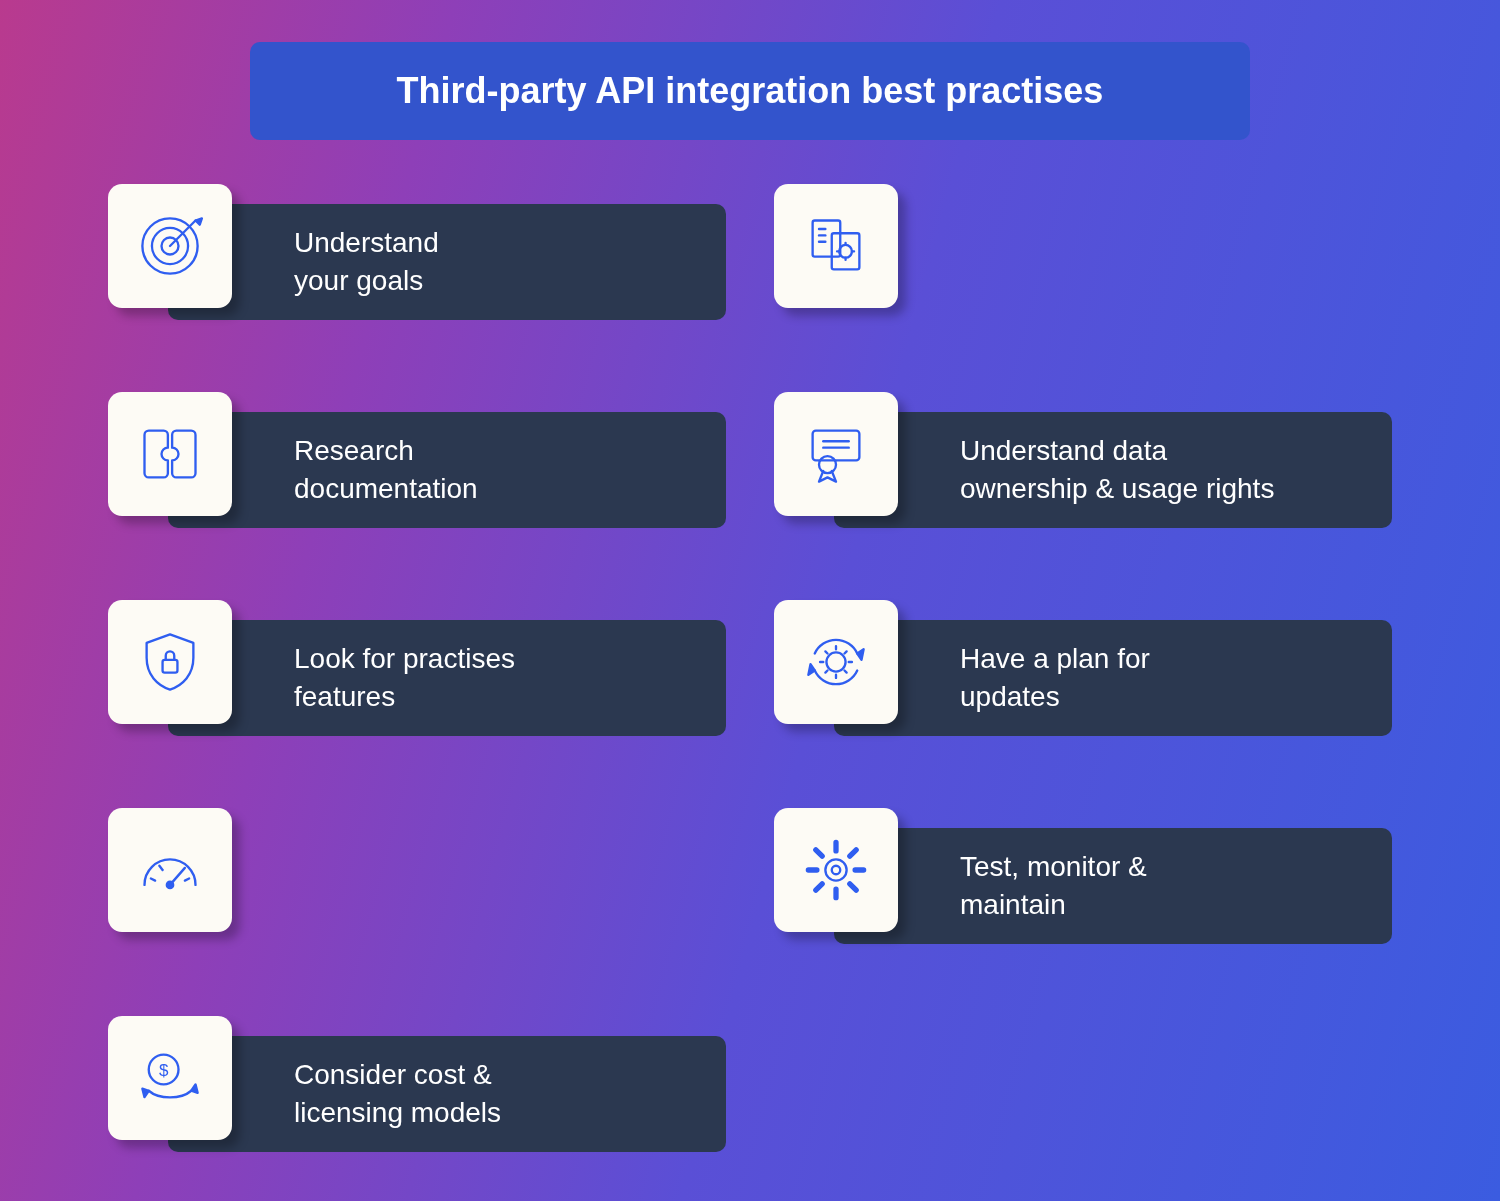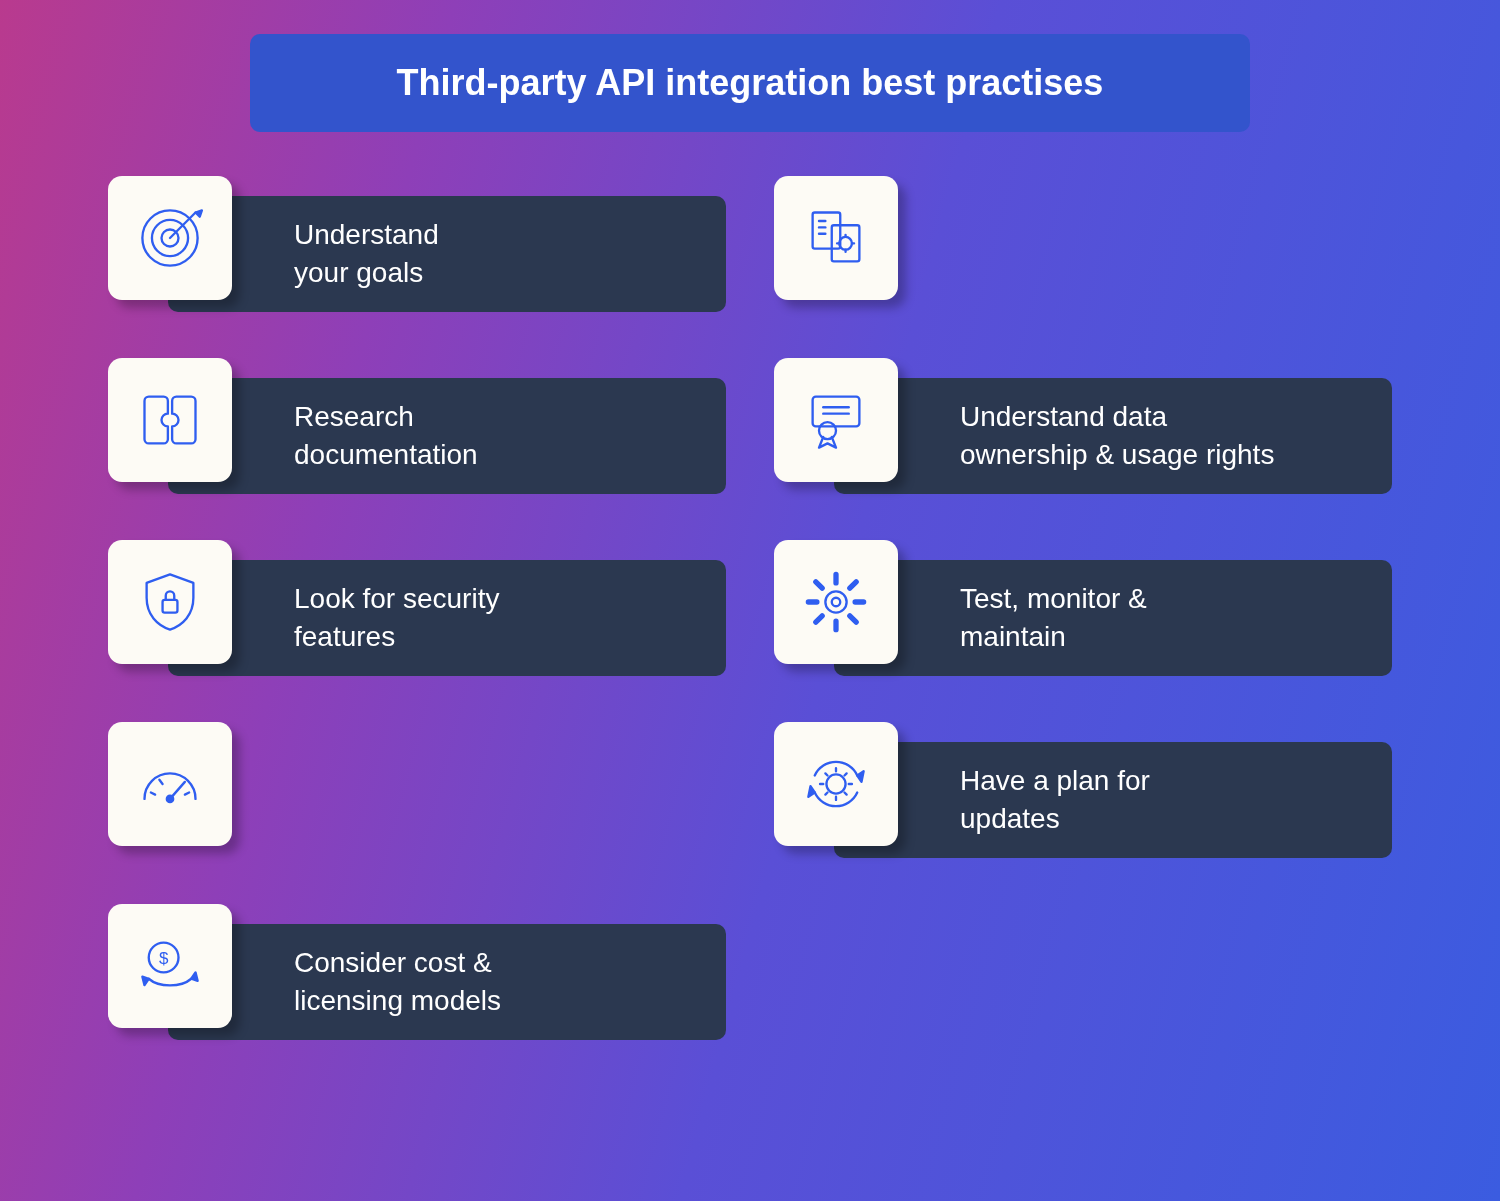--- a/index.html
+++ b/index.html
@@ -12,28 +12,28 @@
   }
   .title-bar {
     background: #3354cc;
     color: #ffffff;
     font-size: 36px;
     font-weight: 700;
     text-align: center;
     padding: 28px 40px;
     border-radius: 10px;
     width: 1000px;
-    margin: 4px auto 44px auto;
+    margin: 12px auto 44px auto;
   }
   .columns {
     display: flex;
     gap: 48px;
     justify-content: center;
   }
-  .col { display: flex; flex-direction: column; gap: 46px; }
+  .col { display: flex; flex-direction: column; gap: 72px; }
 
   .card {
     position: relative;
     width: 618px;
     height: 136px;
   }
   .card-body {
     background: #2b3850;
     border-radius: 10px;
     height: 116px;
@@ -100,21 +100,21 @@
       <div class="icon-tile">
         <svg viewBox="0 0 64 64">
           <path d="M12 10 h14 a4 4 0 0 1 4 4 v12 a6 6 0 0 0 0 12 v12 a4 4 0 0 1 -4 4 h-14 a4 4 0 0 1 -4 -4 v-36 a4 4 0 0 1 4 -4 z"></path>
           <path d="M52 54 h-14 a4 4 0 0 1 -4 -4 v-12 a6 6 0 0 0 0 -12 v-12 a4 4 0 0 1 4 -4 h14 a4 4 0 0 1 4 4 v36 a4 4 0 0 1 -4 4 z"></path>
         </svg>
       </div>
     </div>
 
     <div class="card">
       <div class="card-body">
-        <span>Look for security
+        <span>Look for practises
 features</span>
       </div>
       <div class="icon-tile">
         <svg viewBox="0 0 64 64">
           <path d="M32 6 l22 8 v14 c0 16 -10 26 -22 30 c-12 -4 -22 -14 -22 -30 v-14 z"></path>
           <rect x="25" y="30" width="14" height="12" rx="2"></rect>
           <path d="M28 30 v-4 a4 4 0 0 1 8 0 v4"></path>
         </svg>
       </div>
     </div>
@@ -177,43 +177,43 @@
           <line x1="20" y1="20" x2="44" y2="20"></line>
             <line x1="20" y1="26" x2="44" y2="26"></line>
           <circle cx="24" cy="42" r="8"></circle>
           <path d="M20 48 l-4 10 l8 -4 l8 4 l-4 -10"></path>
         </svg>
       </div>
     </div>
 
     <div class="card">
       <div class="card-body">
-        <span>Test, monitor &amp;
-maintain</span>
-      </div>
-      <div class="icon-tile">
-        <svg viewBox="0 0 64 64">
-          <circle cx="32" cy="32" r="10"></circle>
-          <circle cx="32" cy="32" r="4"></circle>
-          <path d="M32 14 v-8 M32 58 v-8 M14 32 h-8 M58 32 h-8 M19 19 l-6 -6 M45 45 l6 6 M19 45 l-6 6 M45 19 l6 -6" stroke-width="5"></path>
-        </svg>
-      </div>
-    </div>
-
-    <div class="card">
-      <div class="card-body">
         <span>Have a plan for
 updates</span>
       </div>
       <div class="icon-tile">
         <svg viewBox="0 0 64 64">
           <path d="M12 24 a22 22 0 0 1 40 0"></path>
             <path d="M52 24 l6 -4 l-2 10 z" fill="#2f5ef0"></path>
           <path d="M52 40 a22 22 0 0 1 -40 0"></path>
             <path d="M12 40 l-6 4 l2 -10 z" fill="#2f5ef0"></path>
           <circle cx="32" cy="32" r="9"></circle>
           <path d="M32 20 v-3 M32 47 v-3 M20 32 h-3 M47 32 h-3 M24 24 l-2 -2 M40 40 l2 2 M24 40 l-2 2 M40 24 l2 -2"></path>
         </svg>
       </div>
     </div>
 
+    <div class="card">
+      <div class="card-body">
+        <span>Test, monitor &amp;
+maintain</span>
+      </div>
+      <div class="icon-tile">
+        <svg viewBox="0 0 64 64">
+          <circle cx="32" cy="32" r="10"></circle>
+          <circle cx="32" cy="32" r="4"></circle>
+          <path d="M32 14 v-8 M32 58 v-8 M14 32 h-8 M58 32 h-8 M19 19 l-6 -6 M45 45 l6 6 M19 45 l-6 6 M45 19 l6 -6" stroke-width="5"></path>
+        </svg>
+      </div>
+    </div>
+
   </div>
 </div>
 
 </body></html>

